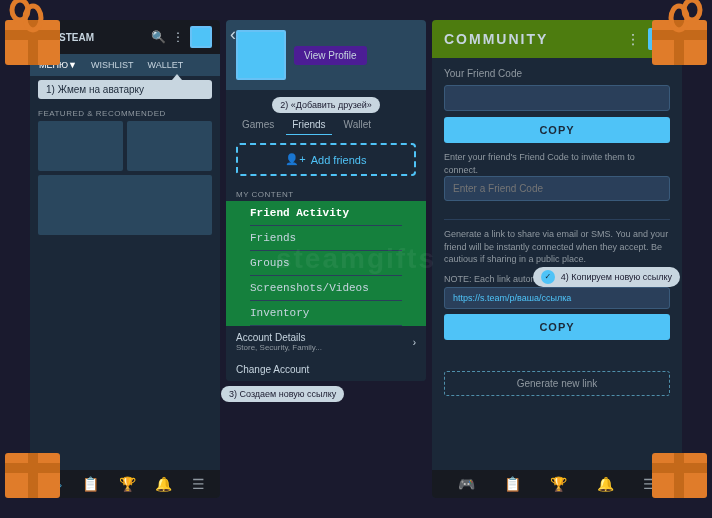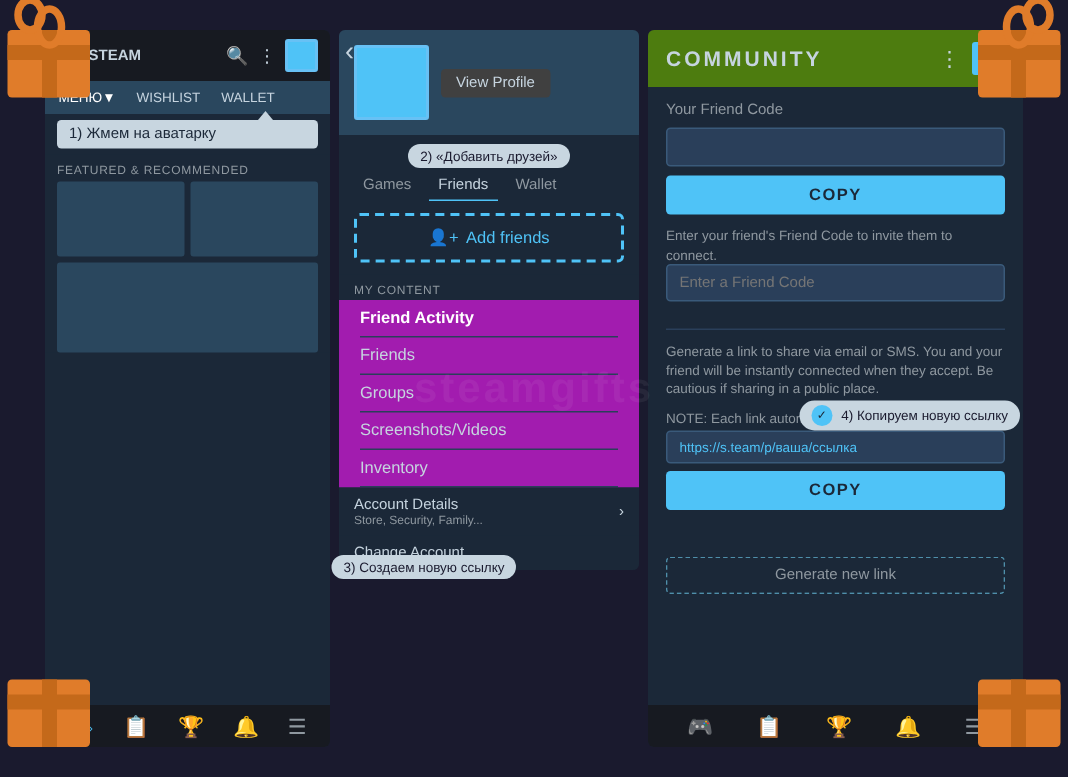--- a/index.html
+++ b/index.html
@@ -205,21 +205,21 @@
     }
     .profile-avatar {
       width: 50px;
       height: 50px;
       background: #4fc3f7;
       border-radius: 2px;
       border: 2px solid #67c1f5;
       flex-shrink: 0;
     }
     .view-profile-btn {
-      background: #404040;
+      background: #4c1d95;
       color: #c6d4df;
       border: none;
       padding: 4px 10px;
       border-radius: 3px;
       font-size: 10px;
       cursor: pointer;
     }
 
     .profile-tabs {
       display: flex;
@@ -257,22 +257,23 @@
 
     .my-content-label {
       padding: 6px 10px 2px;
       font-size: 8px;
       color: #8f98a0;
       letter-spacing: 0.5px;
       background: #1b2838;
     }
 
     .content-list {
-      background: #a21caf;
-      padding: 0 14px;
+      background: #15803d;
+      padding: 0 24px;
+      font-family: Liberation Mono, monospace;
     }
     .content-item {
       padding: 6px 0;
       font-size: 11px;
       color: #c6d4df;
       border-bottom: 1px solid #2a3f5a;
       cursor: pointer;
     }
     .content-item.bold { font-weight: bold; color: #ffffff; }
 
@@ -587,21 +588,21 @@
         <div>
           <div>Account Details</div>
           <div class="account-sub">Store, Security, Family...</div>
         </div>
         <span>›</span>
       </div>
 
       <div class="change-account">Change Account</div>
     </div>
 
-    <div style="position:absolute; bottom:112px; left:-5px; z-index:30;">
+    <div style="position:absolute; bottom:96px; left:-5px; z-index:30;">
       <div class="annotation-bubble" style="background:#c8d6e0; color:#1a1a2e; font-size:9px; padding:3px 8px; border-radius:10px; white-space:nowrap; font-weight:500; display:inline-block;">3) Создаем новую ссылку</div>
     </div>
   </div>
 
   <div class="right-panel">
 
     <div class="community-header">
       <span class="community-title">COMMUNITY</span>
       <div class="community-header-icons">
         <span style="color:#c6d4df; font-size:14px;">⋮</span>

